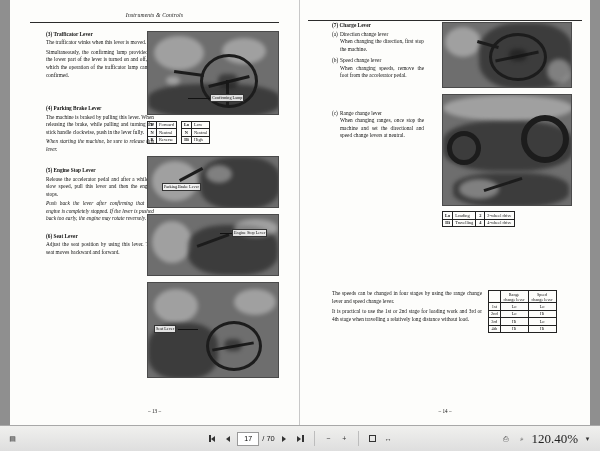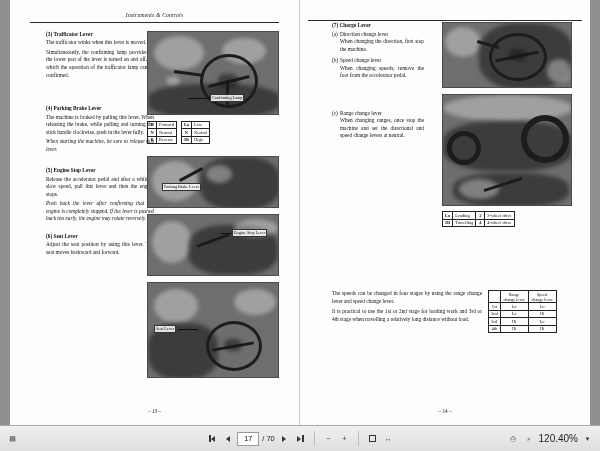--- a/index.html
+++ b/index.html
@@ -208,23 +208,24 @@
   .pagebox input {
     width: 22px; height: 14px;
     font-size: 7px;
     text-align: center;
     border: 1px solid #9a9a9a;
     background: #fff;
     font-family: "Liberation Sans", sans-serif;
     padding: 0;
   }
   .zoom {
-    font-size: 10px;
+    font-size: 13px;
     min-width: 36px;
     text-align: right;
+    font-family: Liberation Serif, serif;
   }
   .tb-right {
     position: absolute;
     right: 6px;
     display: flex;
     align-items: center;
     gap: 3px;
   }
   .tb-left {
     position: absolute;

